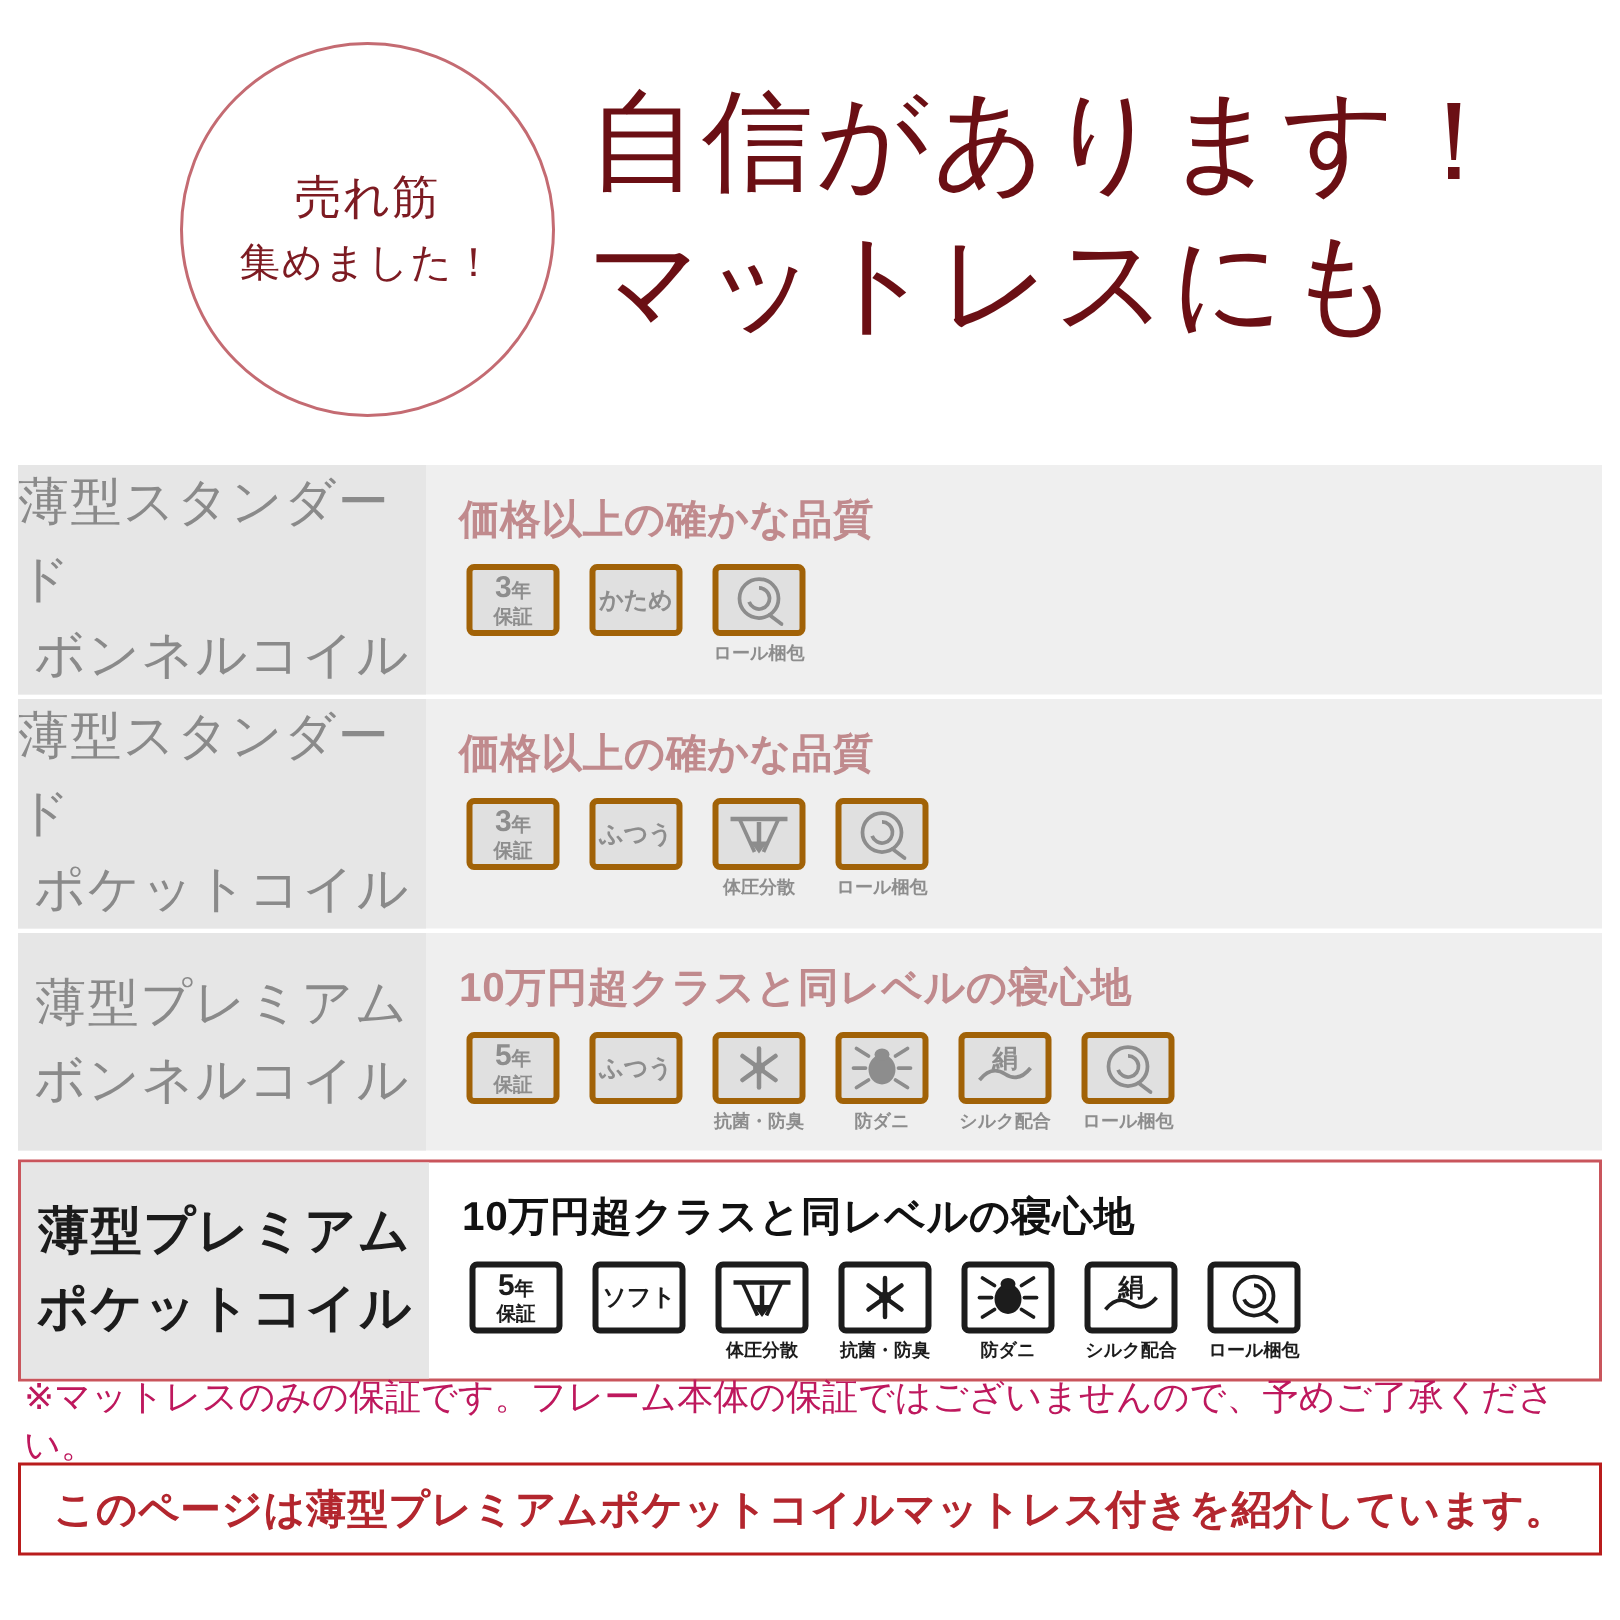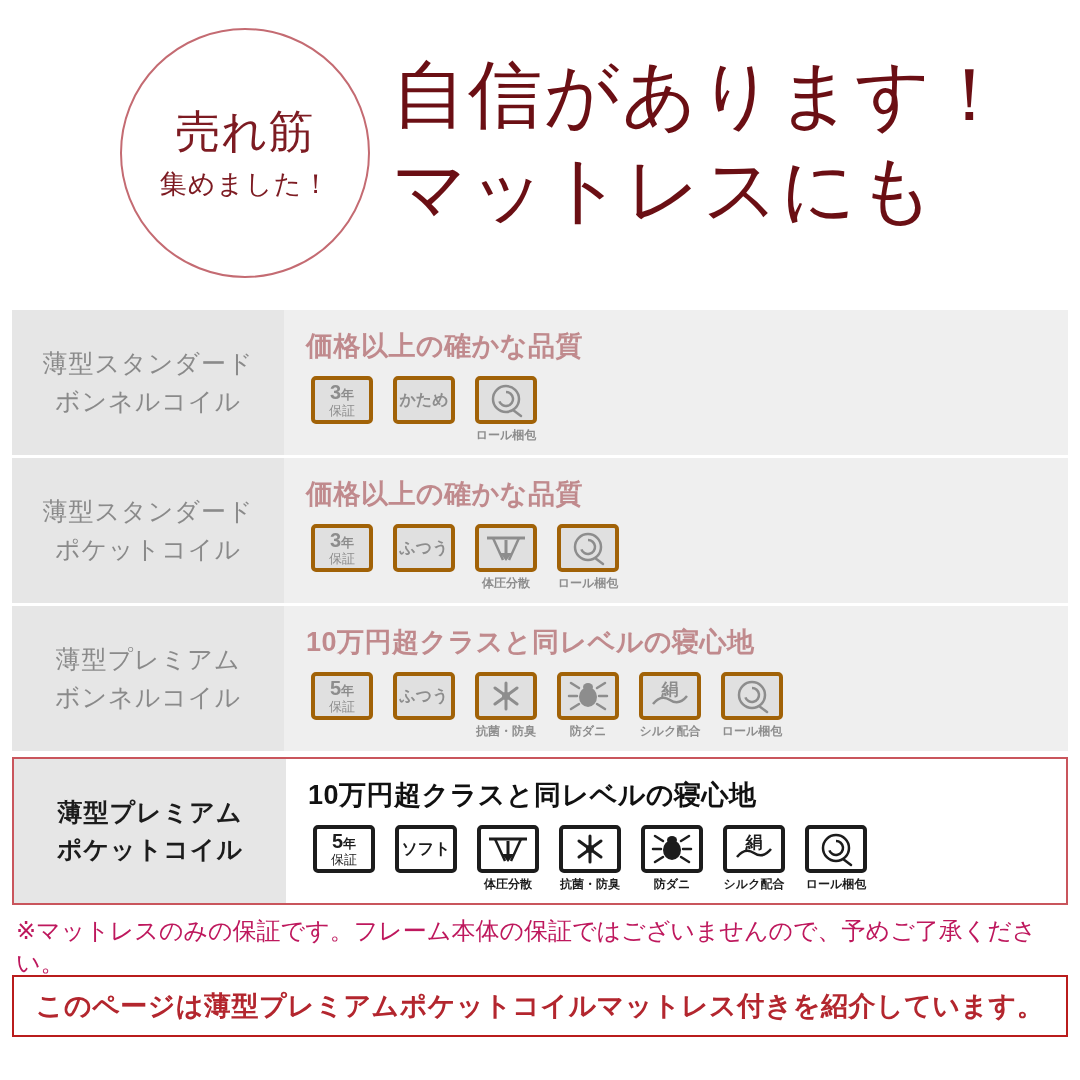--- a/index.html
+++ b/index.html
@@ -31,21 +31,21 @@
     border-radius: 50%;
     display: flex;
     flex-direction: column;
     align-items: center;
     justify-content: center;
     color: #7d1b22;
     font-family: "Liberation Serif", "DejaVu Serif", serif;
     box-sizing: border-box;
   }
   .badge-line1, .badge-line2 {
-    font-size: 45px;
+    font-size: 31px;
     line-height: 1.25;
     letter-spacing: 1px;
   }
   .badge-line3 {
     font-size: 27px;
     margin-top: 6px;
     letter-spacing: 1px;
   }
   .headline {
     position: absolute;
@@ -81,21 +81,21 @@
     min-height: 140px;
   }
   .row-name {
     width: 272px;
     flex: none;
     display: flex;
     flex-direction: column;
     align-items: center;
     justify-content: center;
     color: #8a8a8a;
-    font-size: 25px;
+    font-size: 34px;
     line-height: 1.5;
     letter-spacing: 1px;
     background: #e6e6e6;
   }
   .row.highlight .row-name {
     color: #1c1c1c;
     font-weight: bold;
     background: #e6e6e6;
   }
   .row-body {
@@ -143,21 +143,21 @@
     color: #1c1c1c;
   }
   .icon-warranty-top {
     font-size: 20px;
     font-weight: bold;
     line-height: 1;
   }
   .icon-warranty-top .yr { font-size: 13px; }
   .icon-warranty-bot {
     font-size: 13px;
-    font-weight: normal;
+    font-weight: bold;
     line-height: 1.2;
     margin-top: 1px;
   }
   .icon-firm {
     font-size: 16px;
     font-weight: bold;
   }
   .icon-caption {
     margin-top: 3px;
     font-size: 12px;

